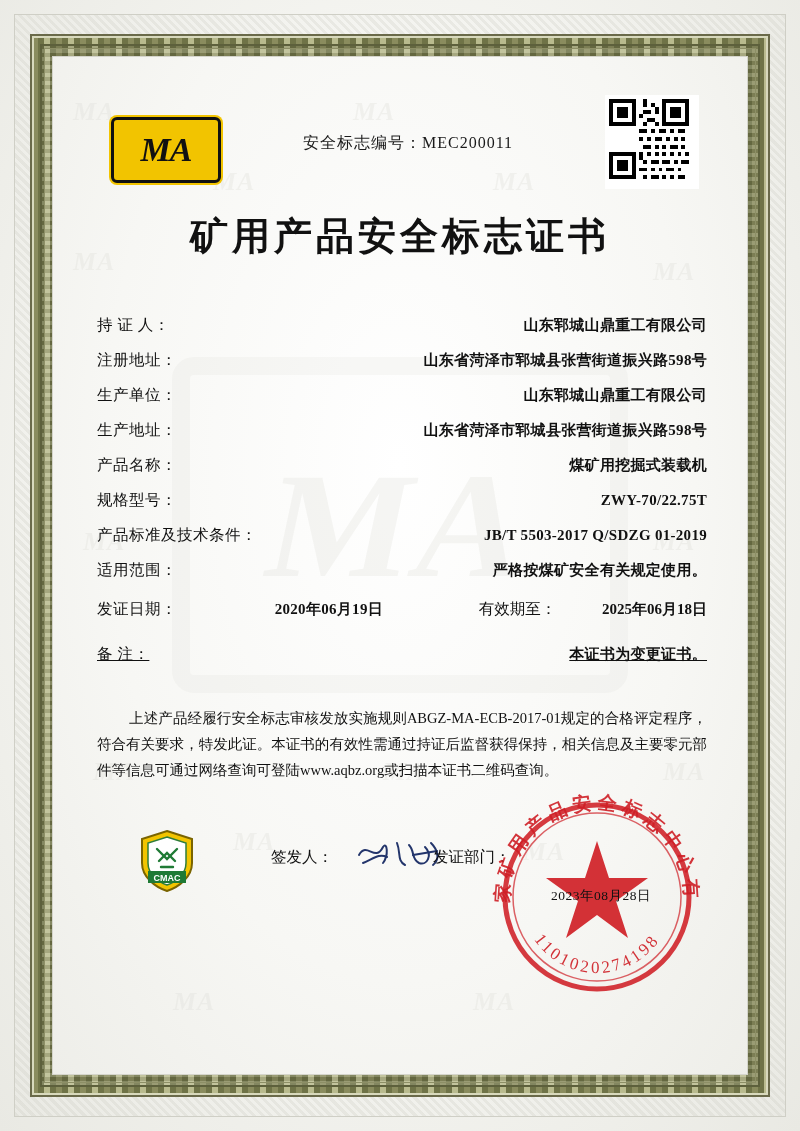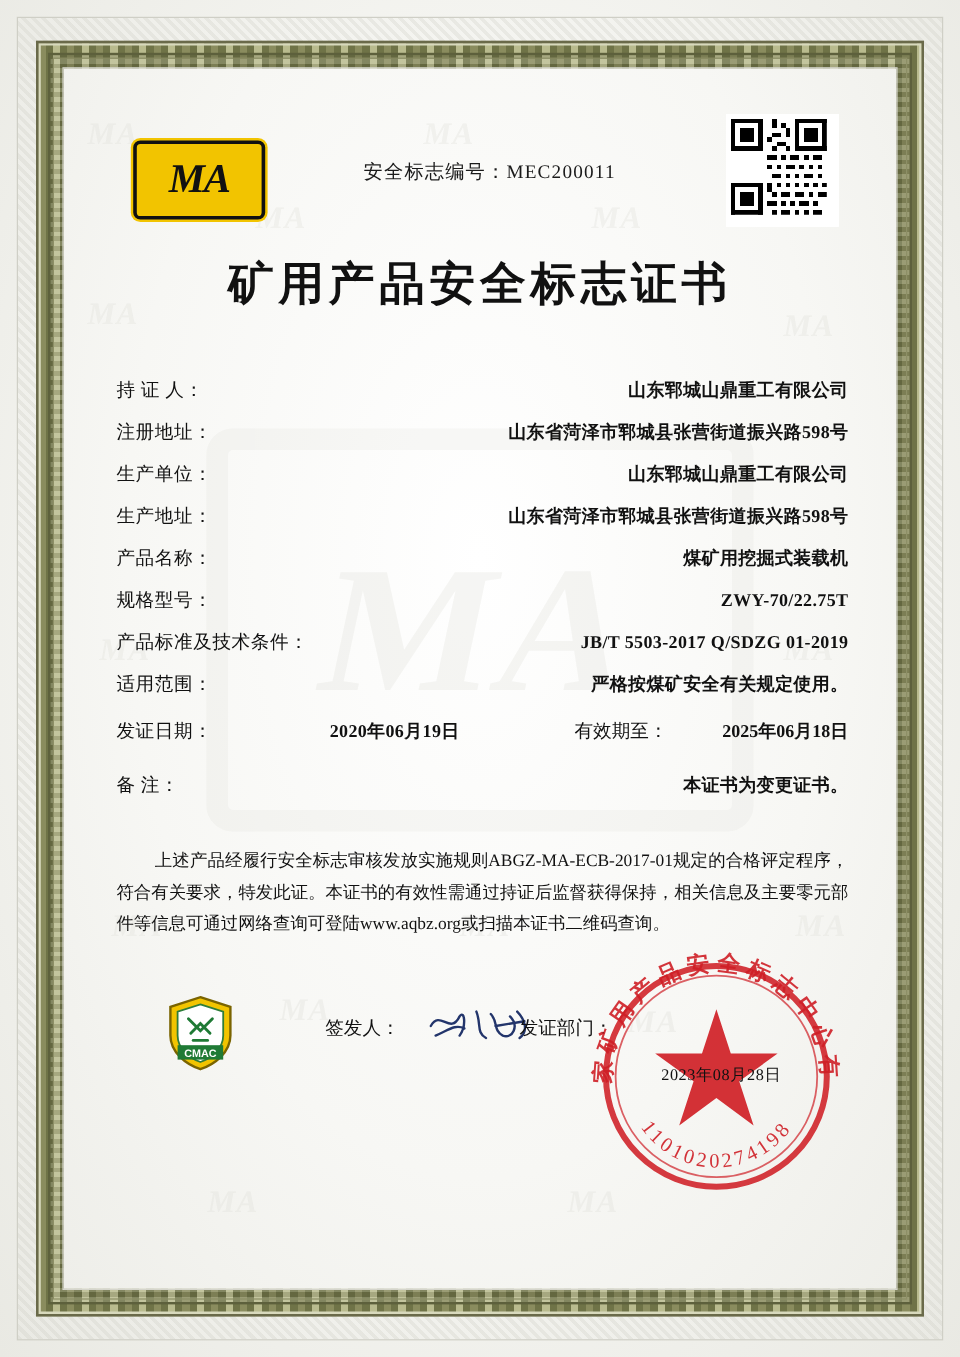--- a/index.html
+++ b/index.html
@@ -131,21 +131,21 @@
   .dates .val{font-weight:bold;padding-left:6px;}
   .dates .lbl2{
     margin-left:74px;
     font-family:Liberation Sans, sans-serif;
     font-size:15.5px;color:#111;
   }
   .dates .val2{
     font-family:"Liberation Serif","DejaVu Serif",serif;
     font-weight:bold;font-size:15px;color:#111;padding-left:24px;
   }
-  .row.remark{margin-top:24px;}
+  .row.remark{margin-top:24px;text-decoration:underline;}
   .row.remark .val{padding-left:116px;}
 
   
   .para{
     position:absolute;left:44px;right:40px;top:648px;
     font-family:"Liberation Serif","DejaVu Serif",serif;
     font-weight:normal;
     font-size:14.5px;line-height:26px;color:#111;text-align:justify;
     text-indent:32px;
   }

